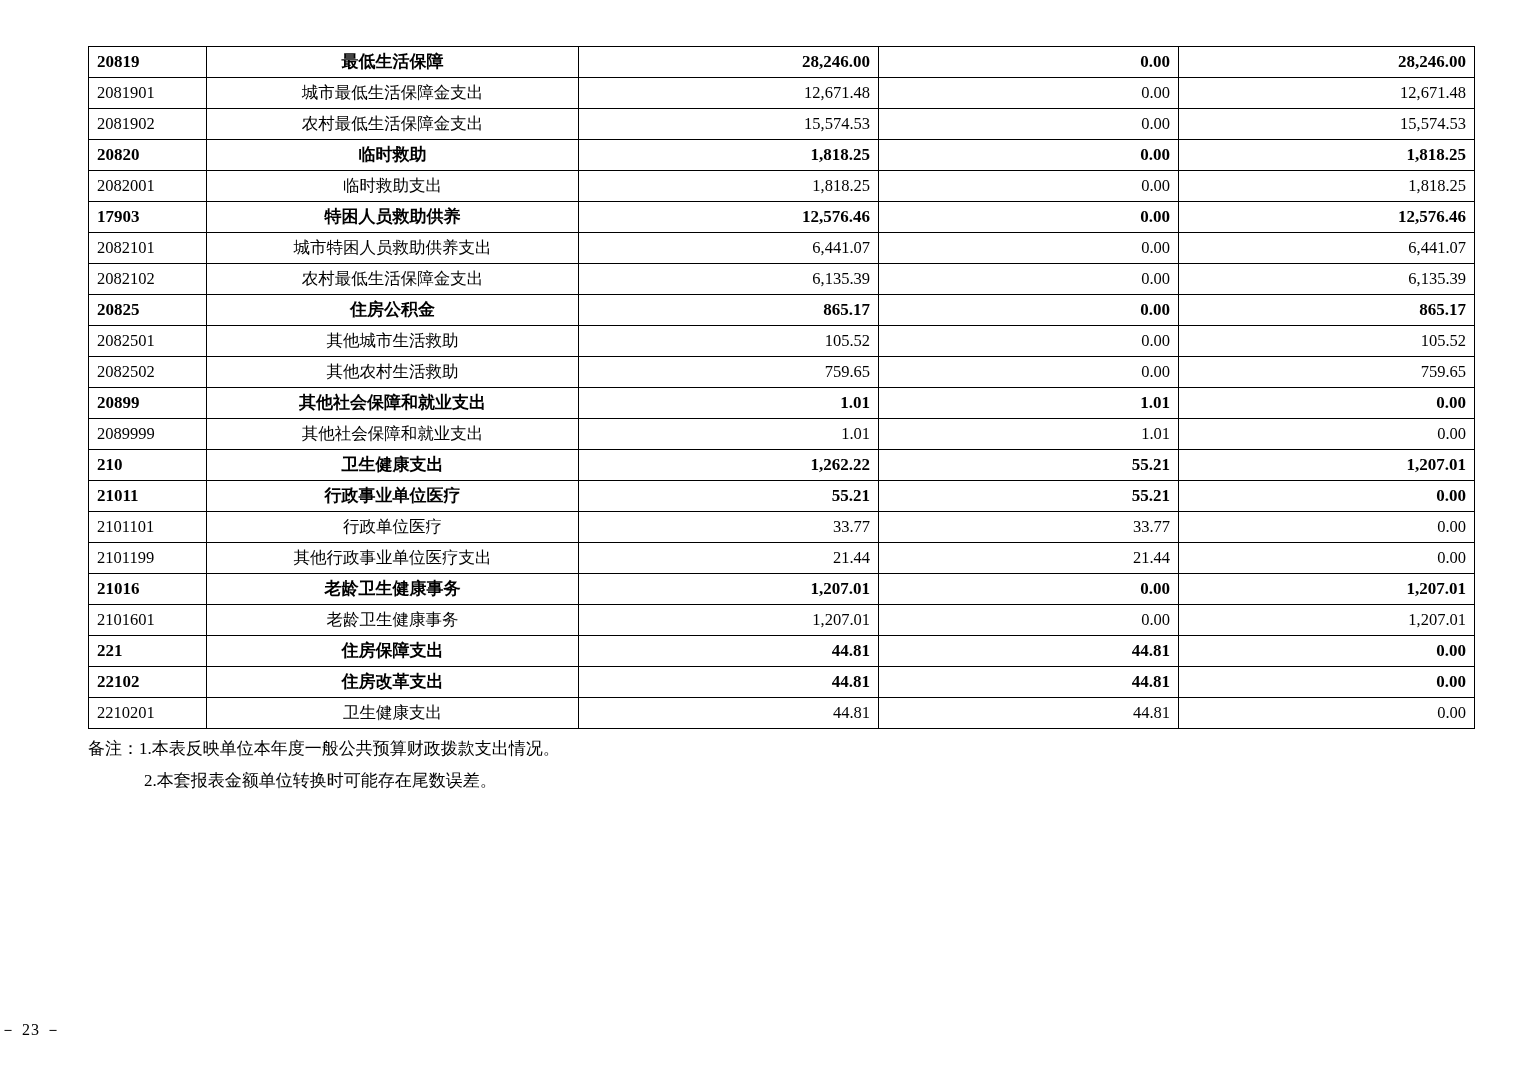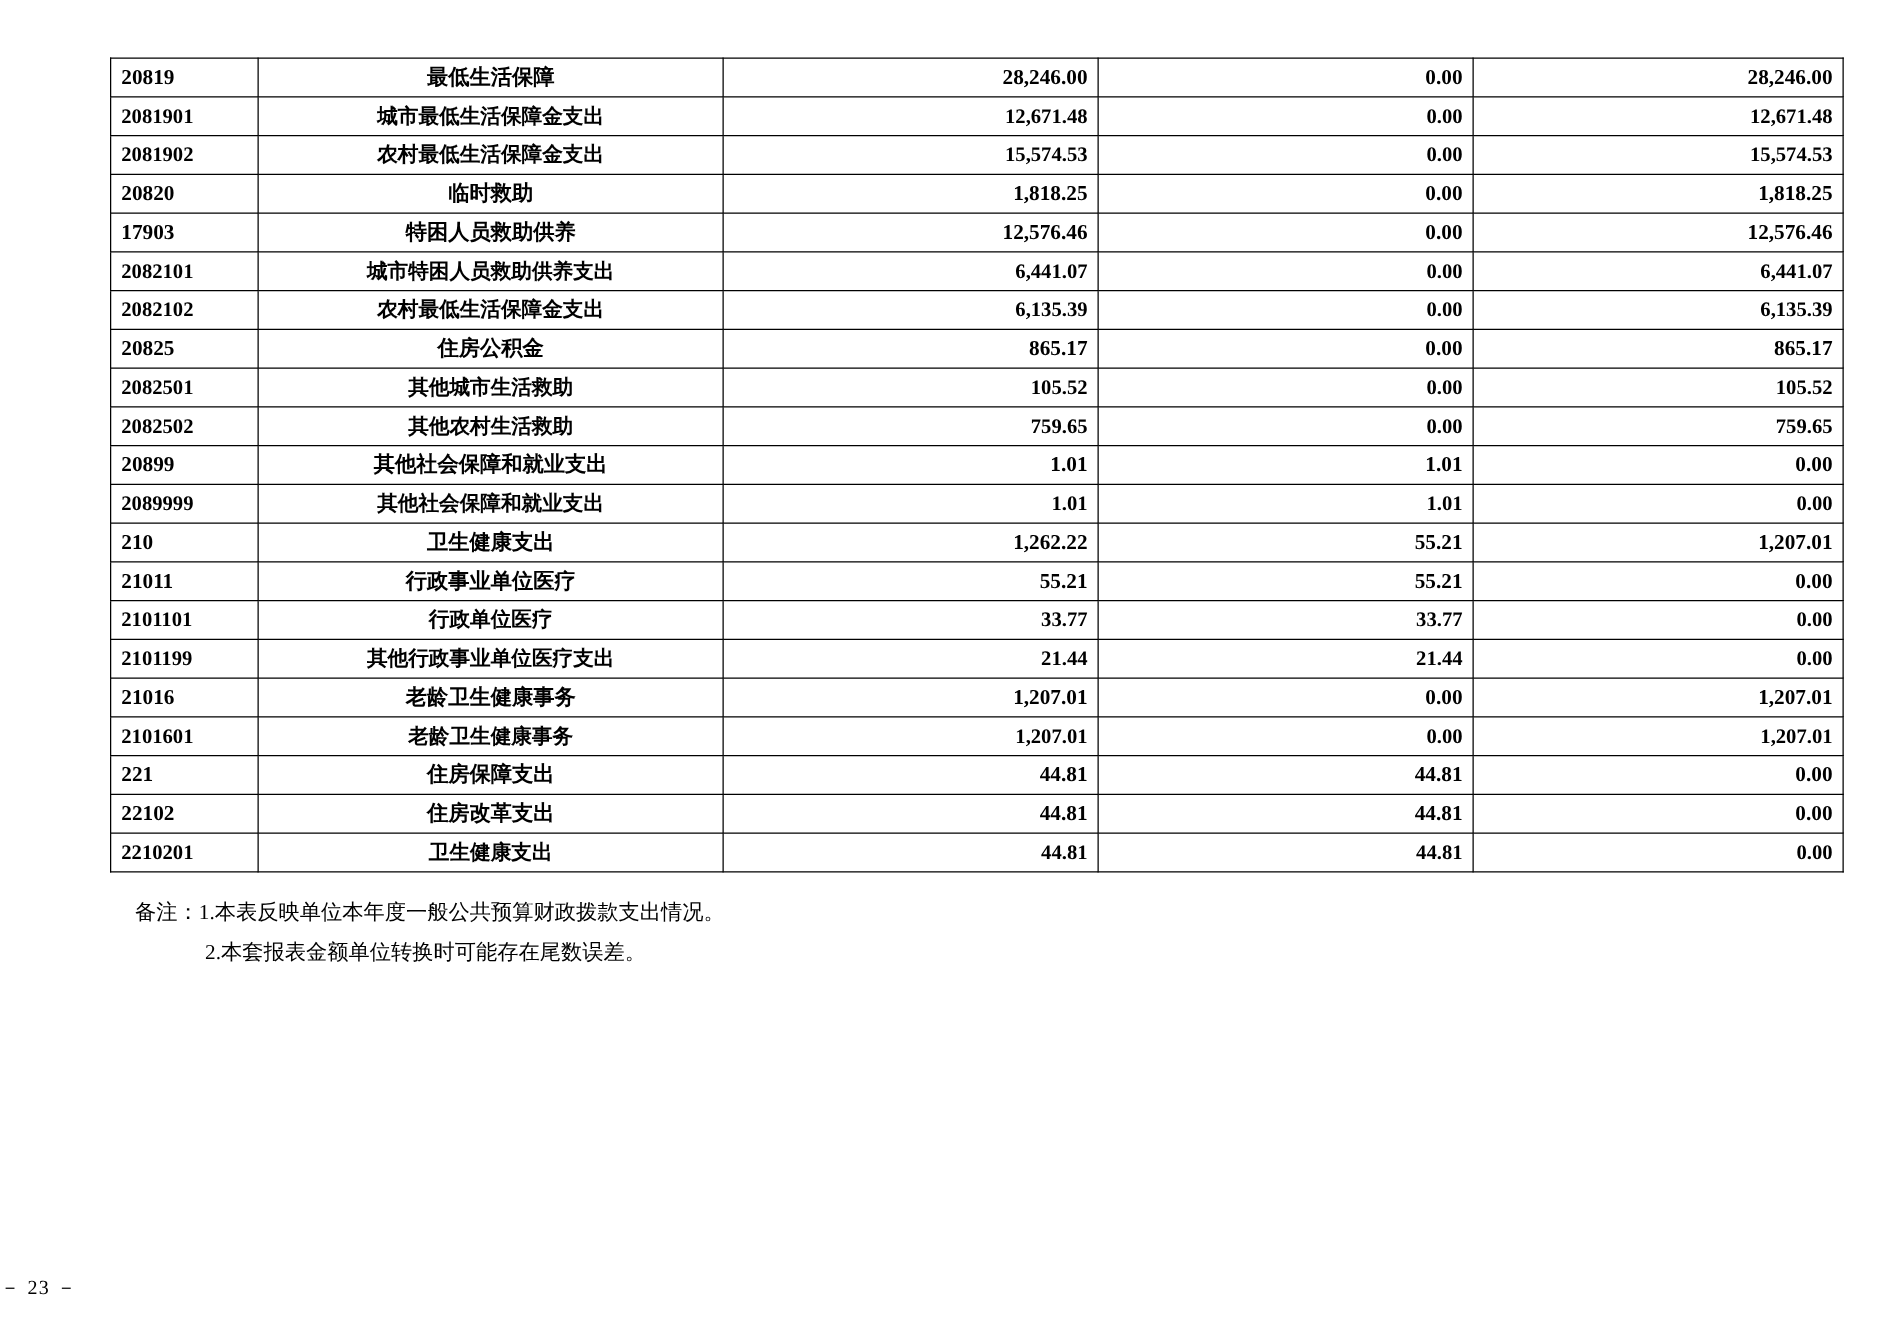--- a/index.html
+++ b/index.html
@@ -47,30 +47,29 @@
   col.c-v2   { width: 300px; }
   col.c-v3   { width: 296px; }
   td.code { text-align: left; }
   td.name { text-align: center; }
   td.num  { text-align: right; }
   tr.level-major td {
     font-weight: bold;
     font-size: 17px;
   }
   tr.level-detail td {
-    font-weight: bold;
+    font-weight: normal;
   }
   .notes {
     position: absolute;
     left: 88px;
-    top: 714px;
+    top: 733px;
     width: 1300px;
     font-size: 17px;
     line-height: 1.9;
-    margin-left: 20px;
   }
   .note-line {
     white-space: nowrap;
   }
   .note-line.indent {
     padding-left: 56px;
   }
   .page-number {
     position: absolute;
     left: 0;
@@ -116,20 +115,27 @@
             <td class="num">0.00</td>
             <td class="num">15,574.53</td>
           </tr>
           <tr class="level-major">
             <td class="code">20820</td>
             <td class="name">临时救助</td>
             <td class="num">1,818.25</td>
             <td class="num">0.00</td>
             <td class="num">1,818.25</td>
           </tr>
+          <tr class="level-detail">
+            <td class="code">2082001</td>
+            <td class="name">临时救助支出</td>
+            <td class="num">1,818.25</td>
+            <td class="num">0.00</td>
+            <td class="num">1,818.25</td>
+          </tr>
           <tr class="level-major">
             <td class="code">17903</td>
             <td class="name">特困人员救助供养</td>
             <td class="num">12,576.46</td>
             <td class="num">0.00</td>
             <td class="num">12,576.46</td>
           </tr>
           <tr class="level-detail">
             <td class="code">2082101</td>
             <td class="name">城市特困人员救助供养支出</td>

